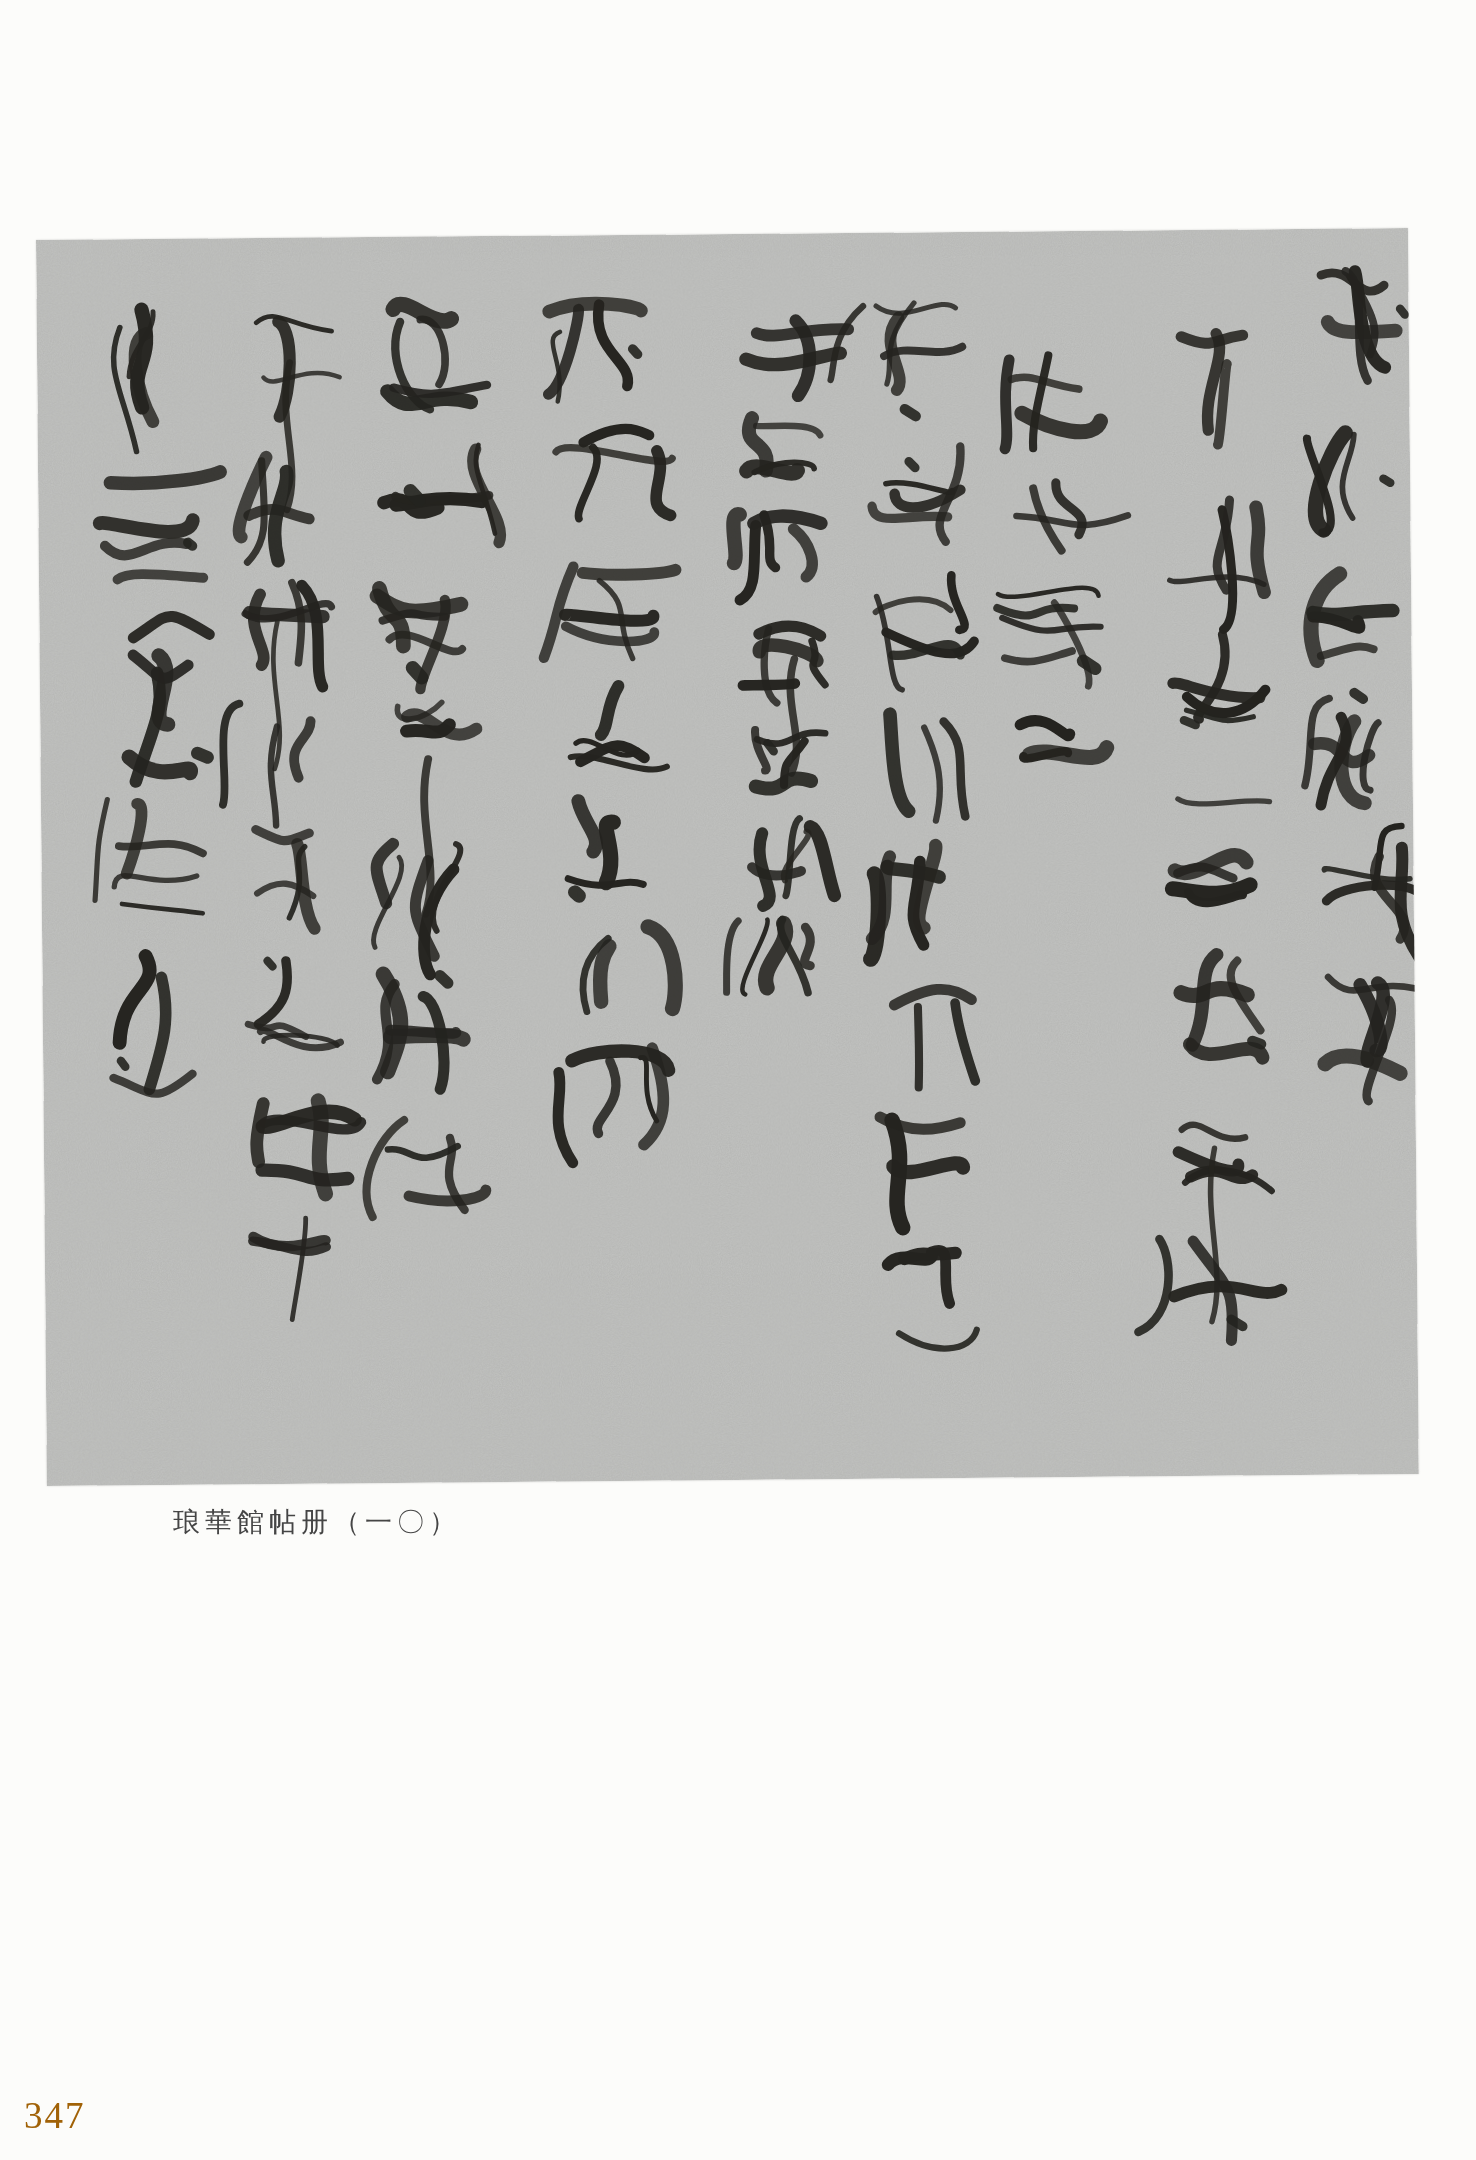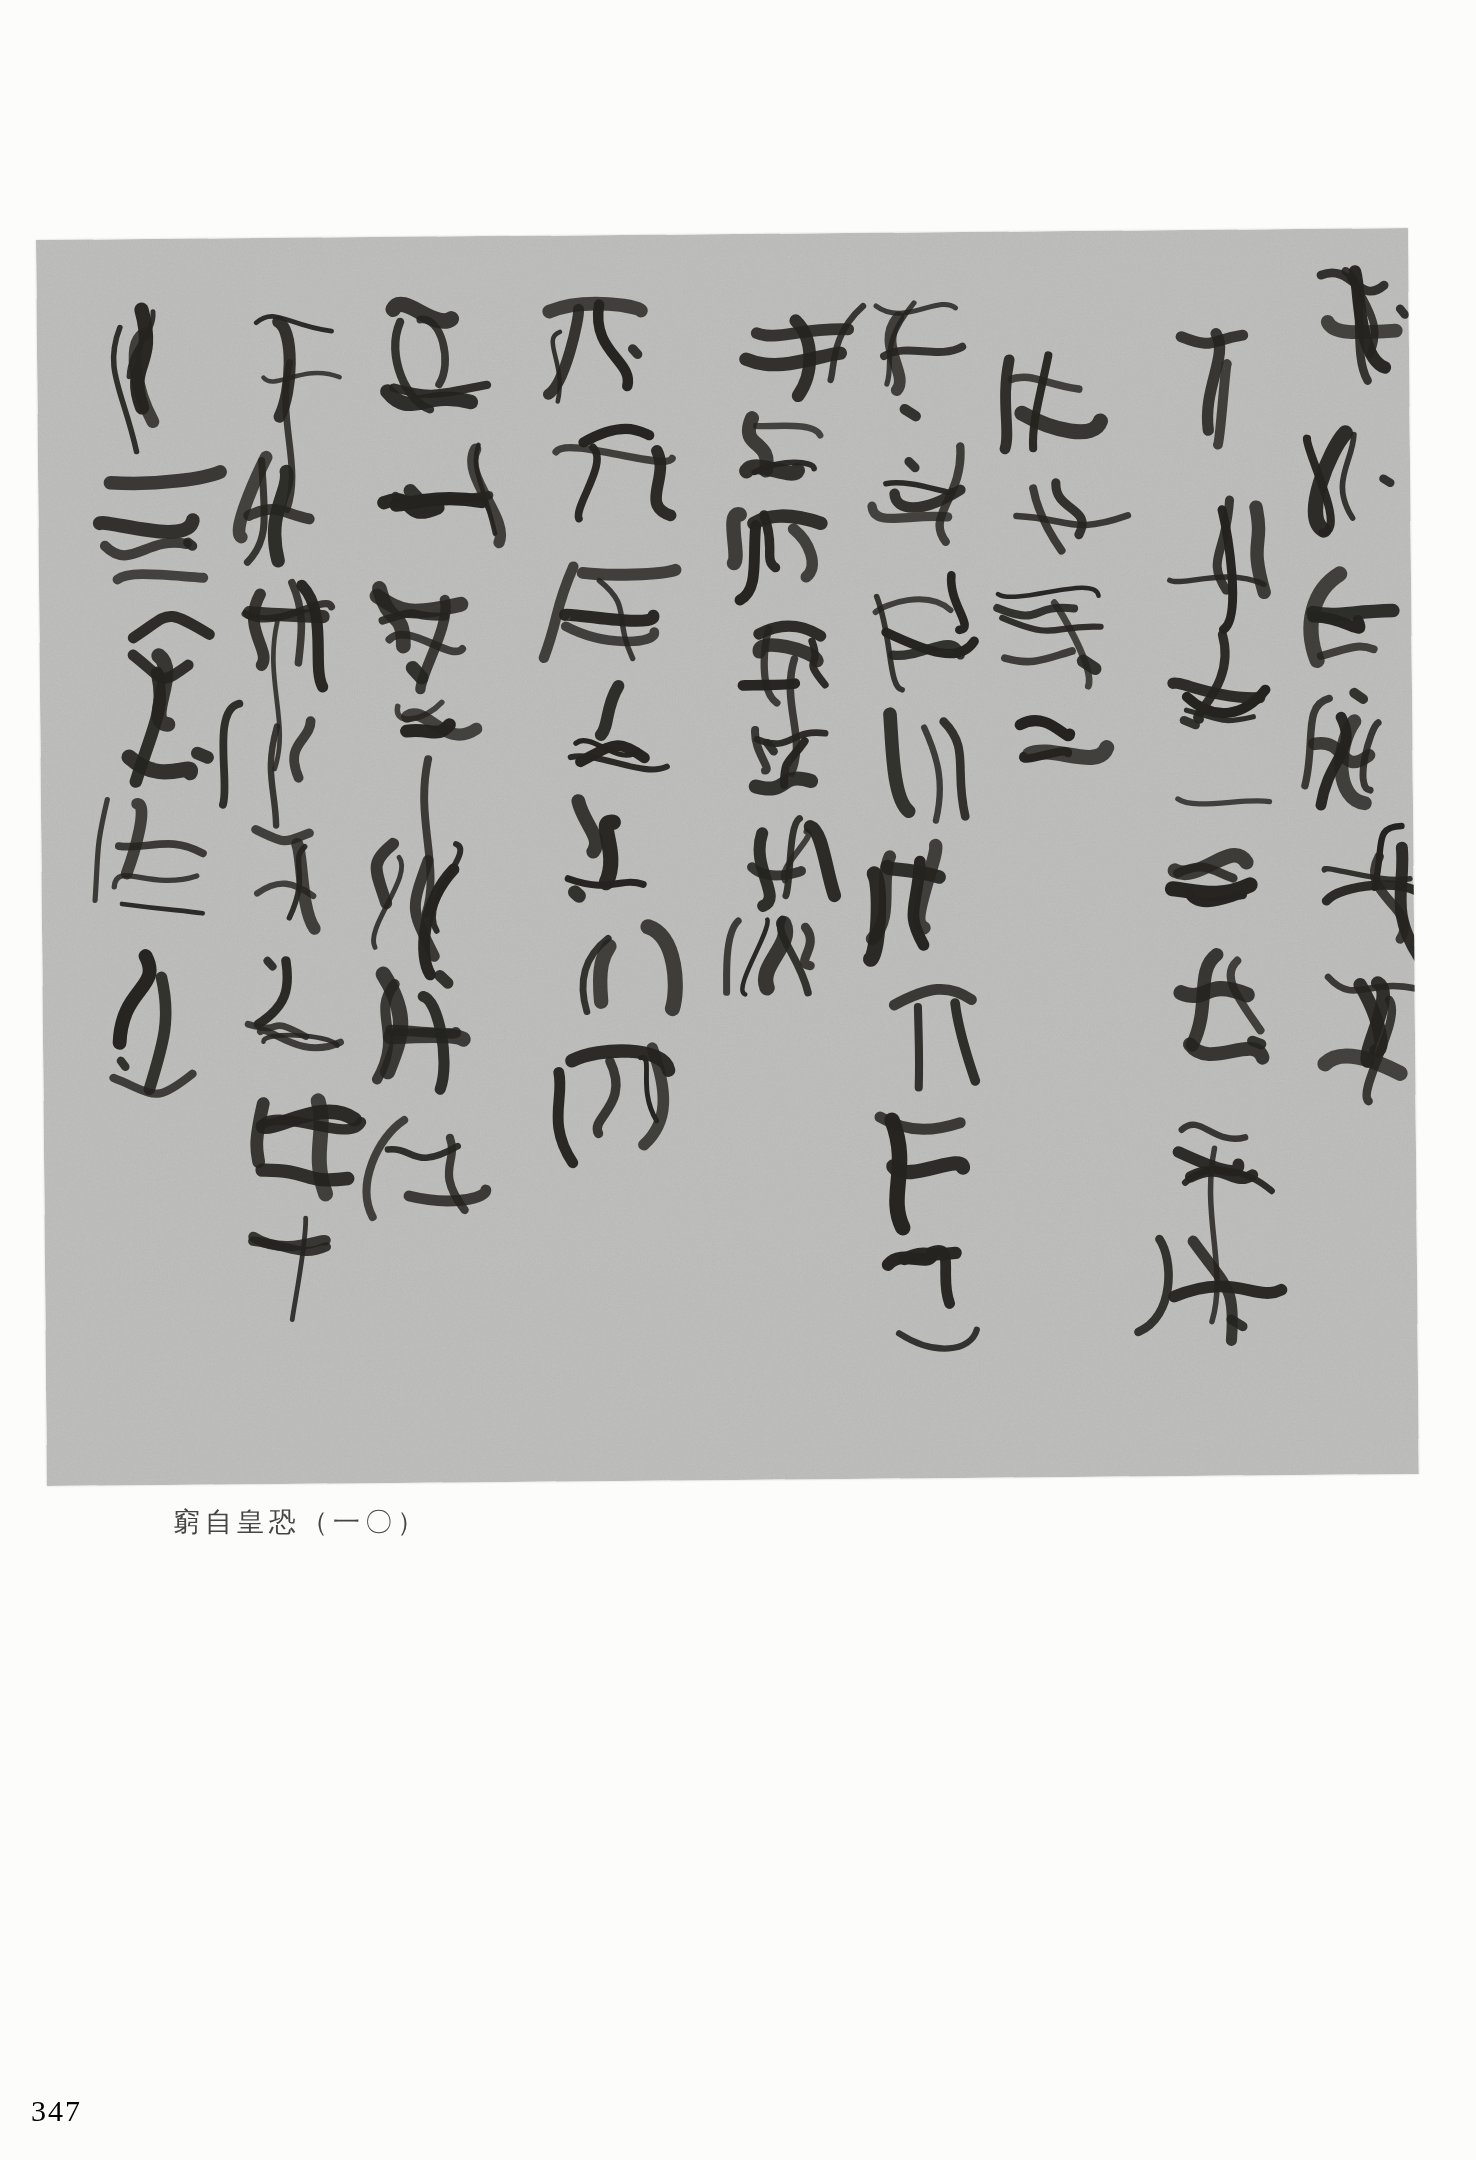--- a/index.html
+++ b/index.html
@@ -22,22 +22,22 @@
     font-family:"DejaVu Sans",sans-serif;
     letter-spacing:6px;line-height:1;
     white-space:nowrap;overflow:hidden;
     pointer-events:none;
   }
   .caption{
     position:absolute;left:173px;top:1504px;
     font-size:27px;letter-spacing:5px;color:#454545;
   }
   .page-number{
-    position:absolute;left:31px;top:2094px;
-    font-size:30px;color:#000000;letter-spacing:2px;
+    position:absolute;left:24px;top:2094px;
+    font-size:37px;color:#a16207;letter-spacing:2px;
   }
 </style>
 </head>
 <body style="background: rgb(252, 252, 250);">
 
 <div class="book-page">
 
   <div class="plate">
     <svg id="plate-svg" width="1372" height="1246" viewBox="0 0 1372 1246">
       <defs>
@@ -325,17 +325,17 @@
         <div class="calli-col" style="left: 949px; top: 100px; height: 475px; font-size: 85.5px;">窮自皇恐</div>
         <div class="calli-col" style="left: 823px; top: 60px; height: 1075px; font-size: 95.2px;">因判押遂使字有俗</div>
         <div class="calli-col" style="left: 696px; top: 75px; height: 695px; font-size: 71.4857px;">氣右軍暮年方臻</div>
         <div class="calli-col" style="left: 508px; top: 60px; height: 860px; font-size: 88.4571px;">妙正在林巖時吾</div>
         <div class="calli-col" style="left: 337px; top: 55px; height: 940px; font-size: 96.6857px;">家收右軍在會稽</div>
         <div class="calli-col" style="left: 191px; top: 65px; height: 1025px; font-size: 92.25px;">時与王述書頗有塵</div>
         <div class="calli-col" style="left: 53px; top: 60px; height: 805px; font-size: 100.3px;">氣又甚驗也</div>
       </div>
   </div>
 
-  <div class="caption">窮自皇恐（一〇）</div>
+  <div class="caption">琅華館帖册（一〇）</div>
 
   <div class="page-number">347</div>
 
 </div>
 
 </body></html>

